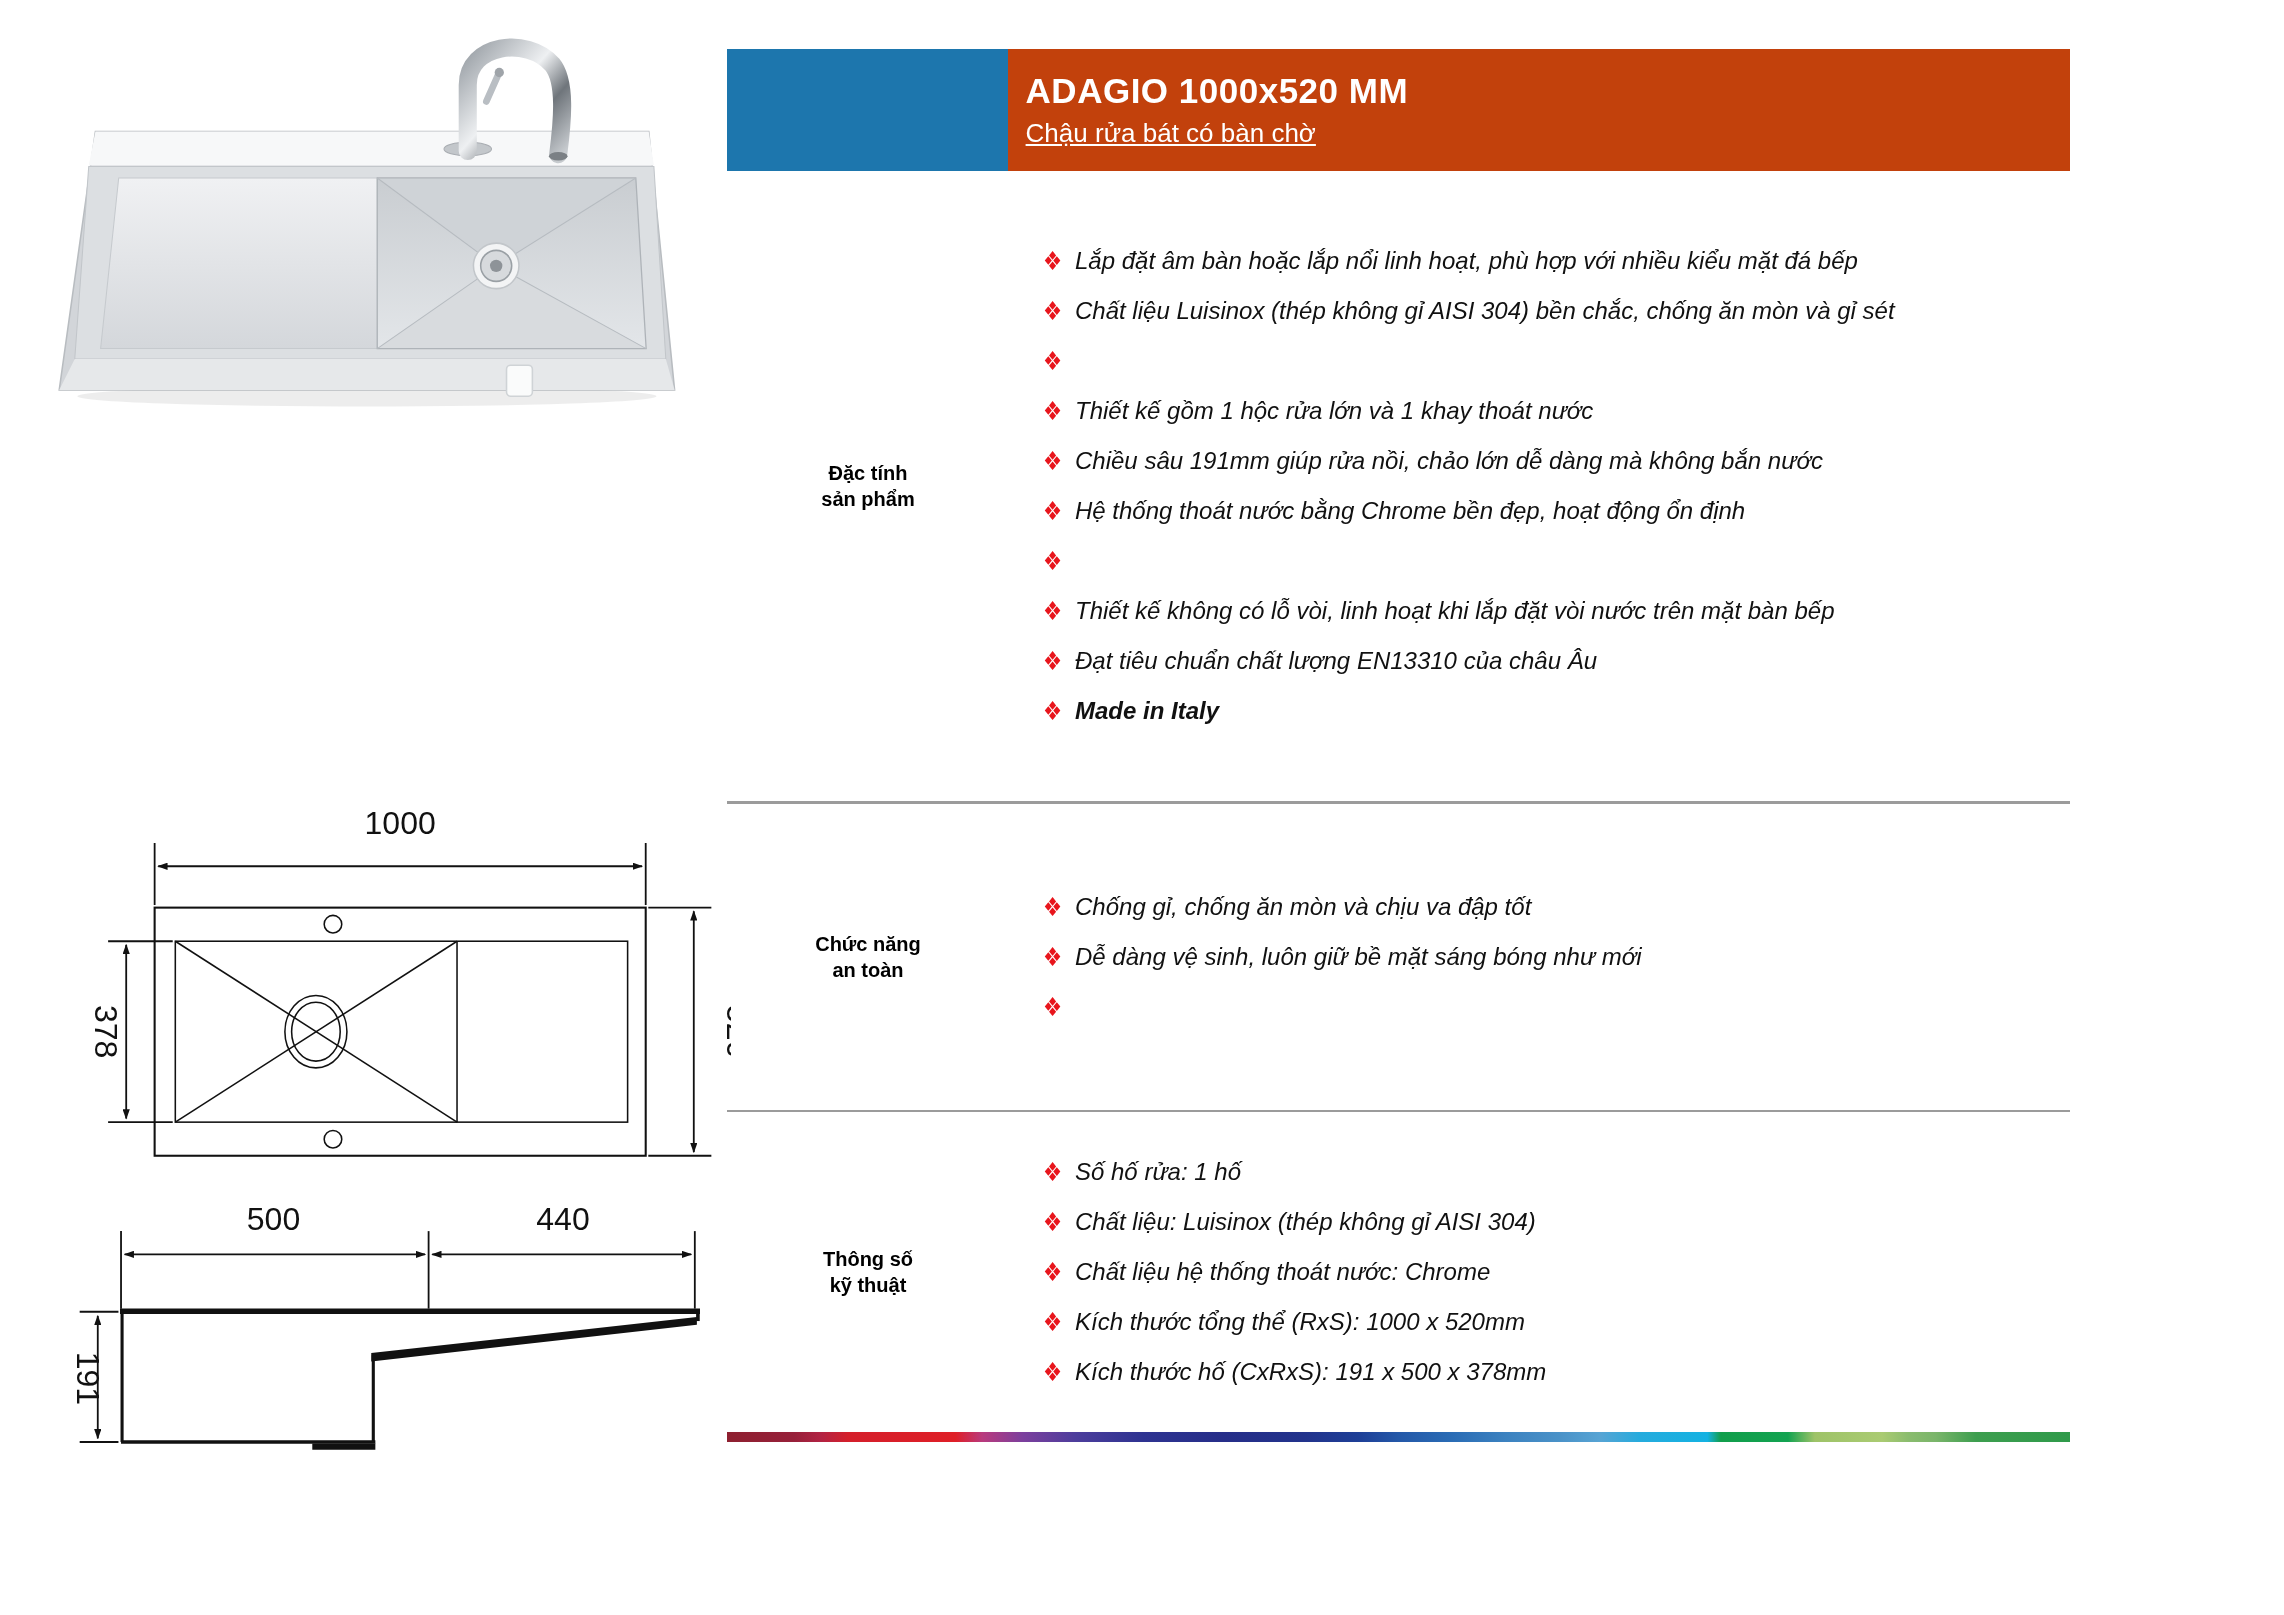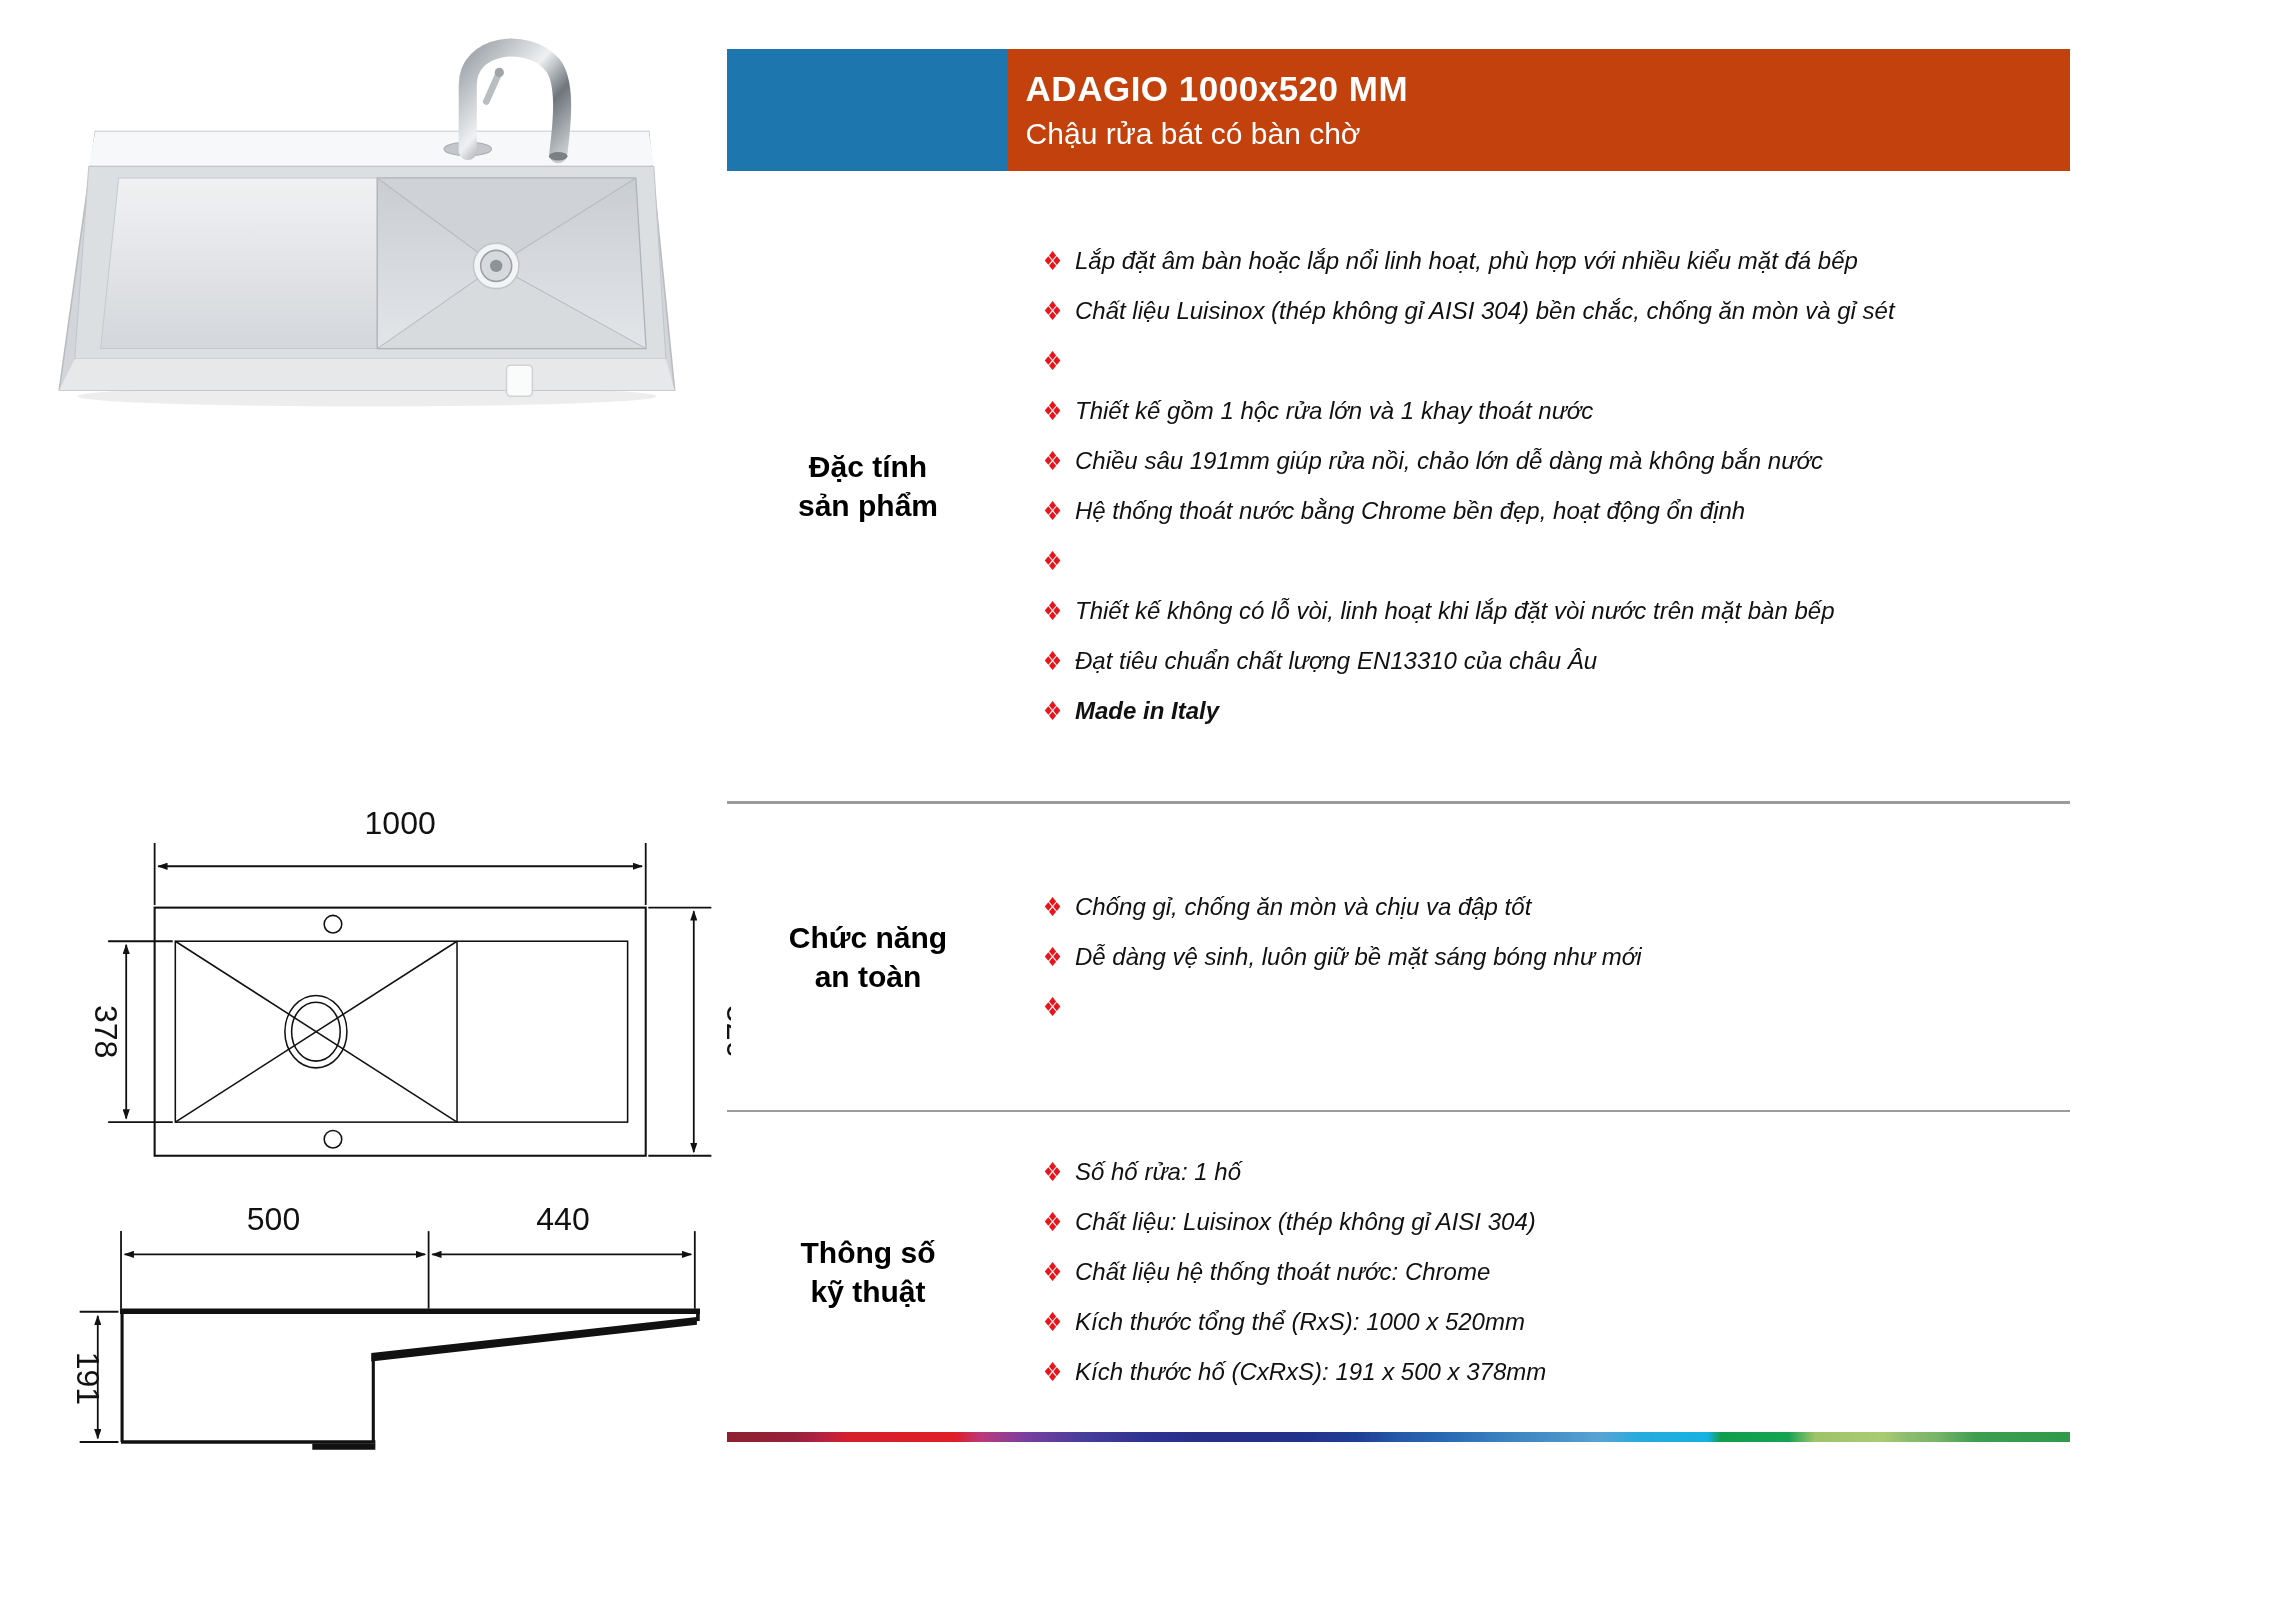--- a/index.html
+++ b/index.html
@@ -14,27 +14,27 @@
   .drawing-top{position:absolute;left:59px;top:799px;width:672px;height:393px;}
   .drawing-side{position:absolute;left:59px;top:1200px;width:672px;height:269px;}
 
   
   .right-col{position:absolute;left:727px;top:0;width:1343px;}
   .hdr{position:relative;margin-top:49px;height:122px;}
   .hdr-accent{position:absolute;left:0;top:0;width:281px;height:100%;background:#1d76ad;}
   .hdr-main{position:absolute;left:281px;right:0;top:0;bottom:0;background:#c2410c;
     display:flex;flex-direction:column;justify-content:center;padding-left:17.6px;box-sizing:border-box;}
   .hdr-title{font-size:35px;font-weight:700;color:#ffffff;letter-spacing:0.5px;}
-  .hdr-sub{font-size:30px;color:#ffffff;margin-top:7.2px;}
+  .hdr-sub{font-size:26px;color:#ffffff;margin-top:7.2px;text-decoration:underline;}
 
   .sec{display:flex;align-items:center;}
   .sec-features{height:630px;}
   .sec-safety{height:306px;}
   .sec-specs{height:320px;}
-  .sec-label{flex:0 0 282px;text-align:center;font-size:30px;font-weight:700;line-height:1.3;color:#000;}
+  .sec-label{flex:0 0 282px;text-align:center;font-size:20px;font-weight:700;line-height:1.3;color:#000;}
   .sec-list{flex:1;list-style:none;margin:0;padding:0 0 0 34px;display:flex;flex-direction:column;justify-content:center;}
   .row{display:flex;align-items:center;height:50px;}
   .bullet{flex:0 0 32px;font-size:26px;color:#e8151c;line-height:1;transform:scaleX(.82);transform-origin:left center;}
   .btext{font-size:24px;color:#111;white-space:nowrap;font-style:italic;}
   .row.bold .btext{font-weight:700;}
 
   .divider{height:2.6px;background:#9b9b9b;}
 
   .strip{height:10.3px;margin-top:320px;position:relative;top:0;
     background:linear-gradient(to right,

